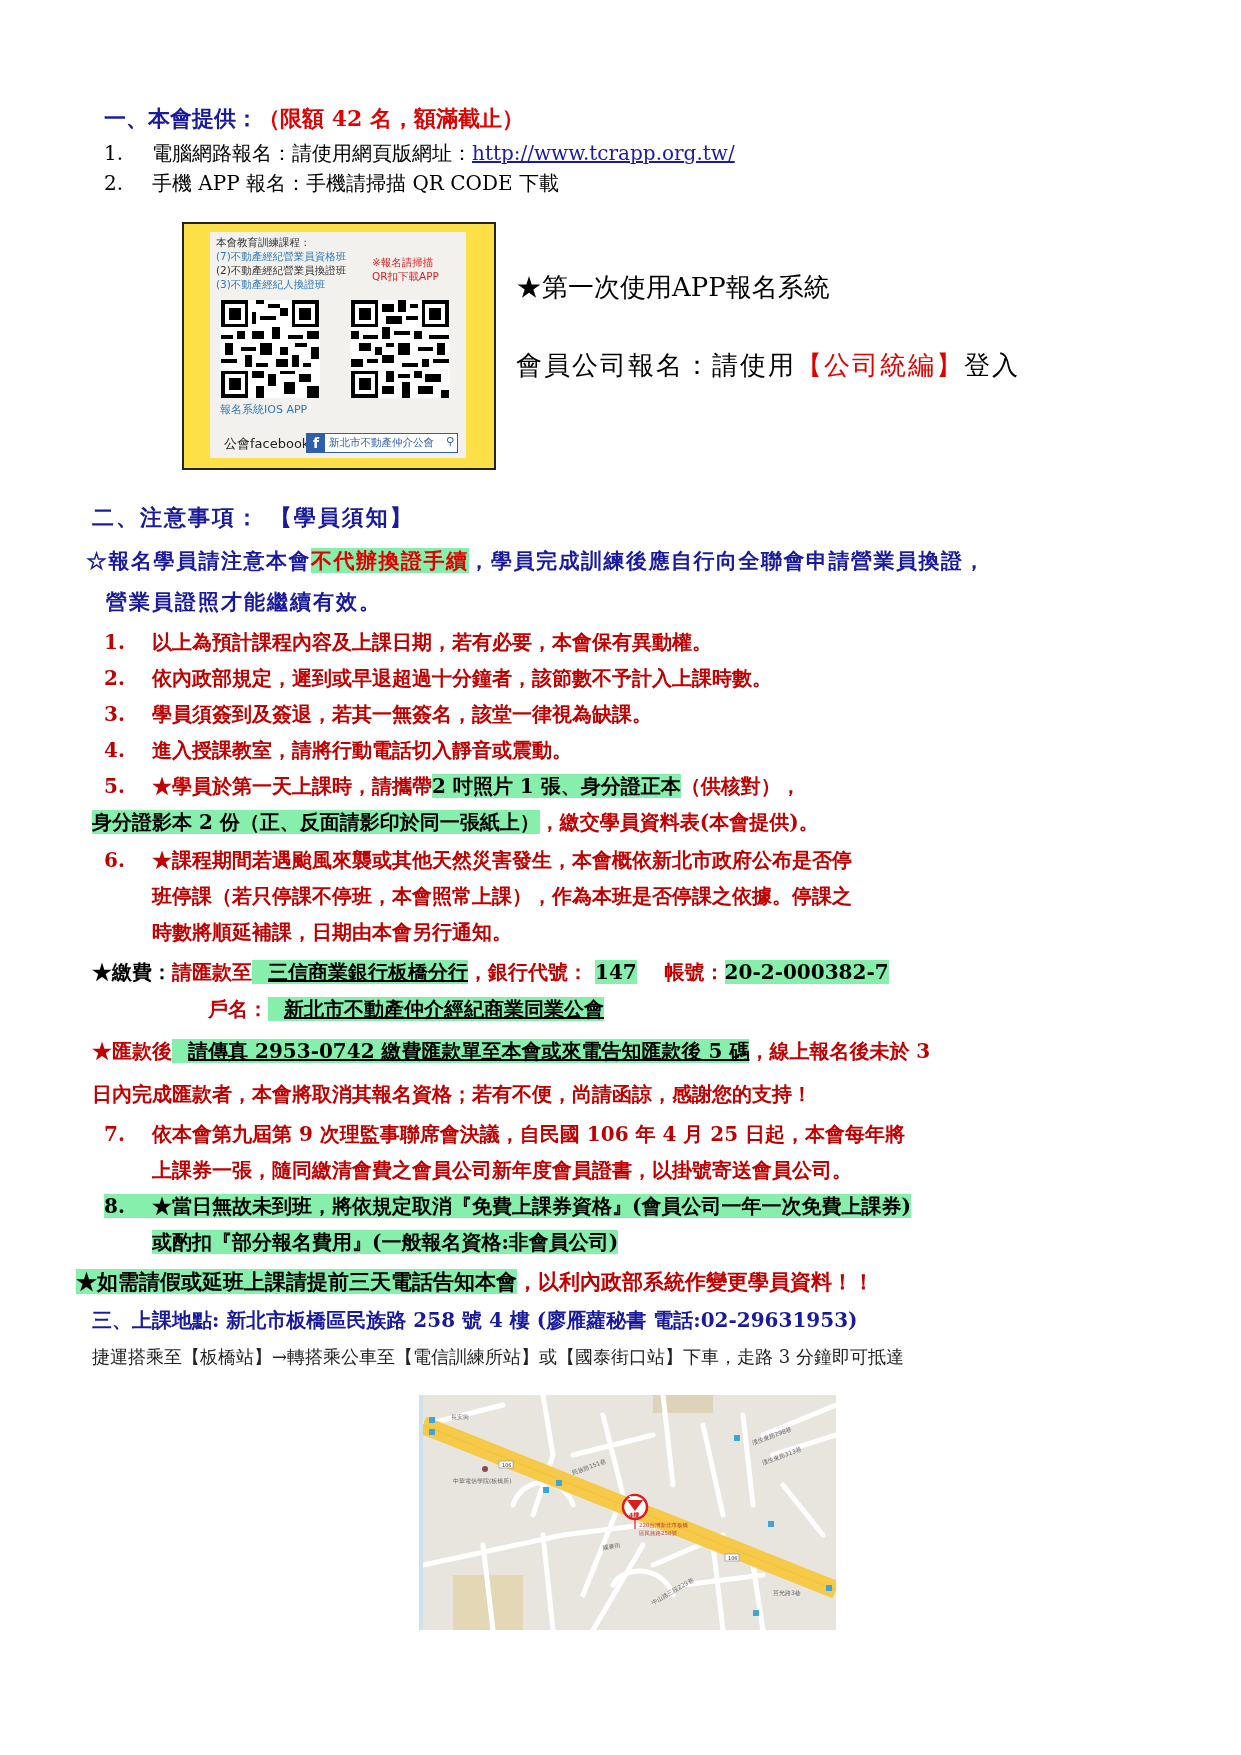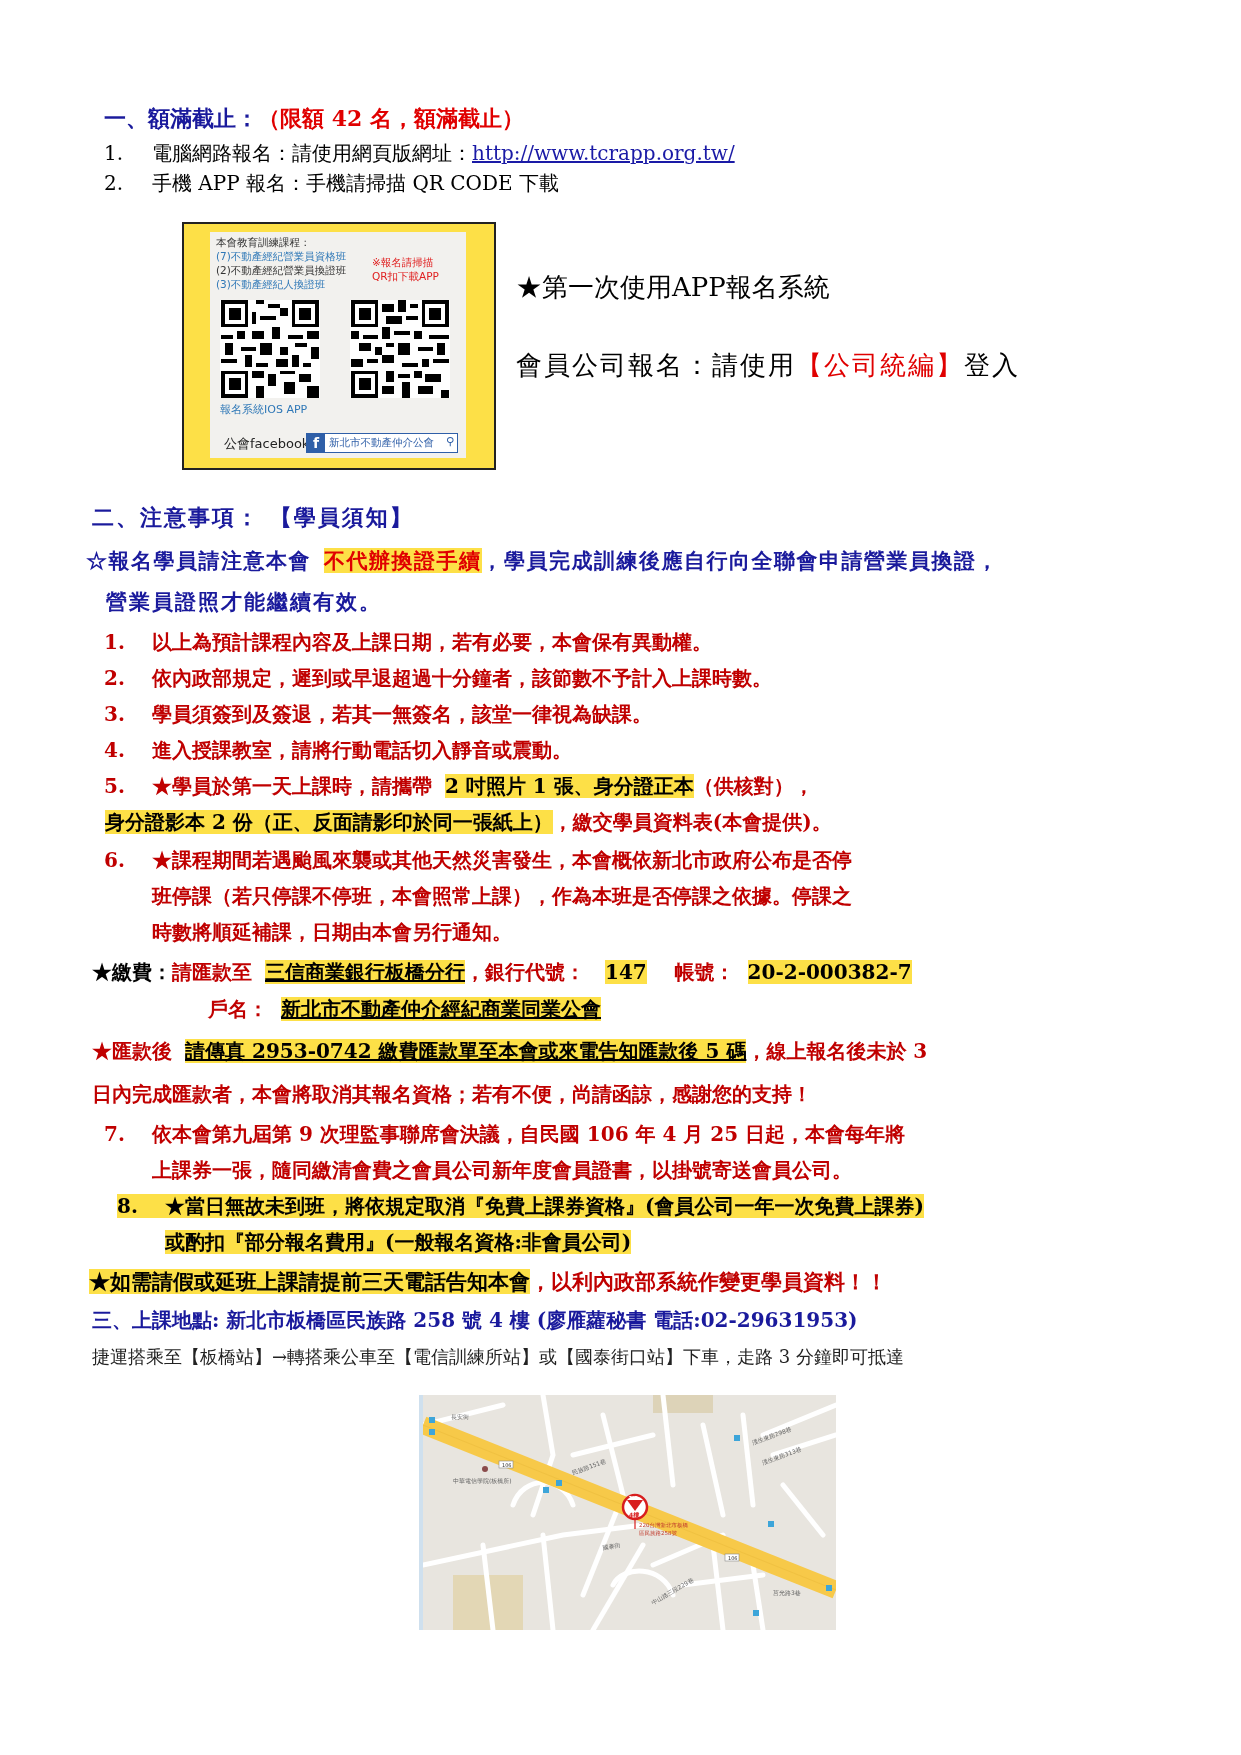--- a/index.html
+++ b/index.html
@@ -4,22 +4,22 @@
 <style>
   html, body { margin: 0; padding: 0; background: #ffffff; }
   body { width: 1241px; height: 1755px; position: relative; overflow: hidden;
          font-family: "DejaVu Serif", "Liberation Serif", serif; color: #000; }
   .abs { position: absolute; white-space: nowrap; }
   .blue { color: #1a1a9c; }
   .red { color: #c00000; }
   .bred { color: #e00000; }
   .black { color: #000; }
   .bold { font-weight: bold; }
-  .hl { background: #fde047; margin-left: 13px; }
-  .ul { text-decoration: underline; }
+  .hl { background: #86efac; }
+  .ul { text-decoration: underline; padding-left: 16px; }
   .link { color: #1a1aa6; text-decoration: underline; }
   .h1 { font-size: 22px; font-weight: bold; }
   .t20 { font-size: 20px; }
   .t21 { font-size: 21px; }
   .t18 { font-size: 18px; }
   .num { display: inline-block; width: 48px; }
 
   
   .qr-card { position: absolute; left: 182px; top: 222px; width: 310px; height: 244px;
              border: 2px solid #222; background: #fde047; }
@@ -35,21 +35,21 @@
 
   
   .map { position: absolute; left: 419px; top: 1395px; width: 413px; height: 235px; background: #e7e4de;
          overflow: hidden; border-left: 4px solid #cfe0ee; }
   .map svg { width: 100%; height: 100%; }
 </style>
 </head>
 <body>
 
 <div class="abs h1" style="left:104px; top:104px;">
-  <span class="blue">一、額滿截止：</span><span class="bred">（限額 42 名，額滿截止）</span>
+  <span class="blue">一、本會提供：</span><span class="bred">（限額 42 名，額滿截止）</span>
 </div>
 <div class="abs t20" style="left:104px; top:140px;">
   <span class="num">1.</span><span>電腦網路報名：請使用網頁版網址：</span><span class="link">http://www.tcrapp.org.tw/</span>
 </div>
 <div class="abs t20" style="left:104px; top:170px;">
   <span class="num">2.</span><span>手機 APP 報名：手機請掃描 QR CODE 下載</span>
 </div>
 
 <div class="qr-card">
   <div class="qr-inner">

